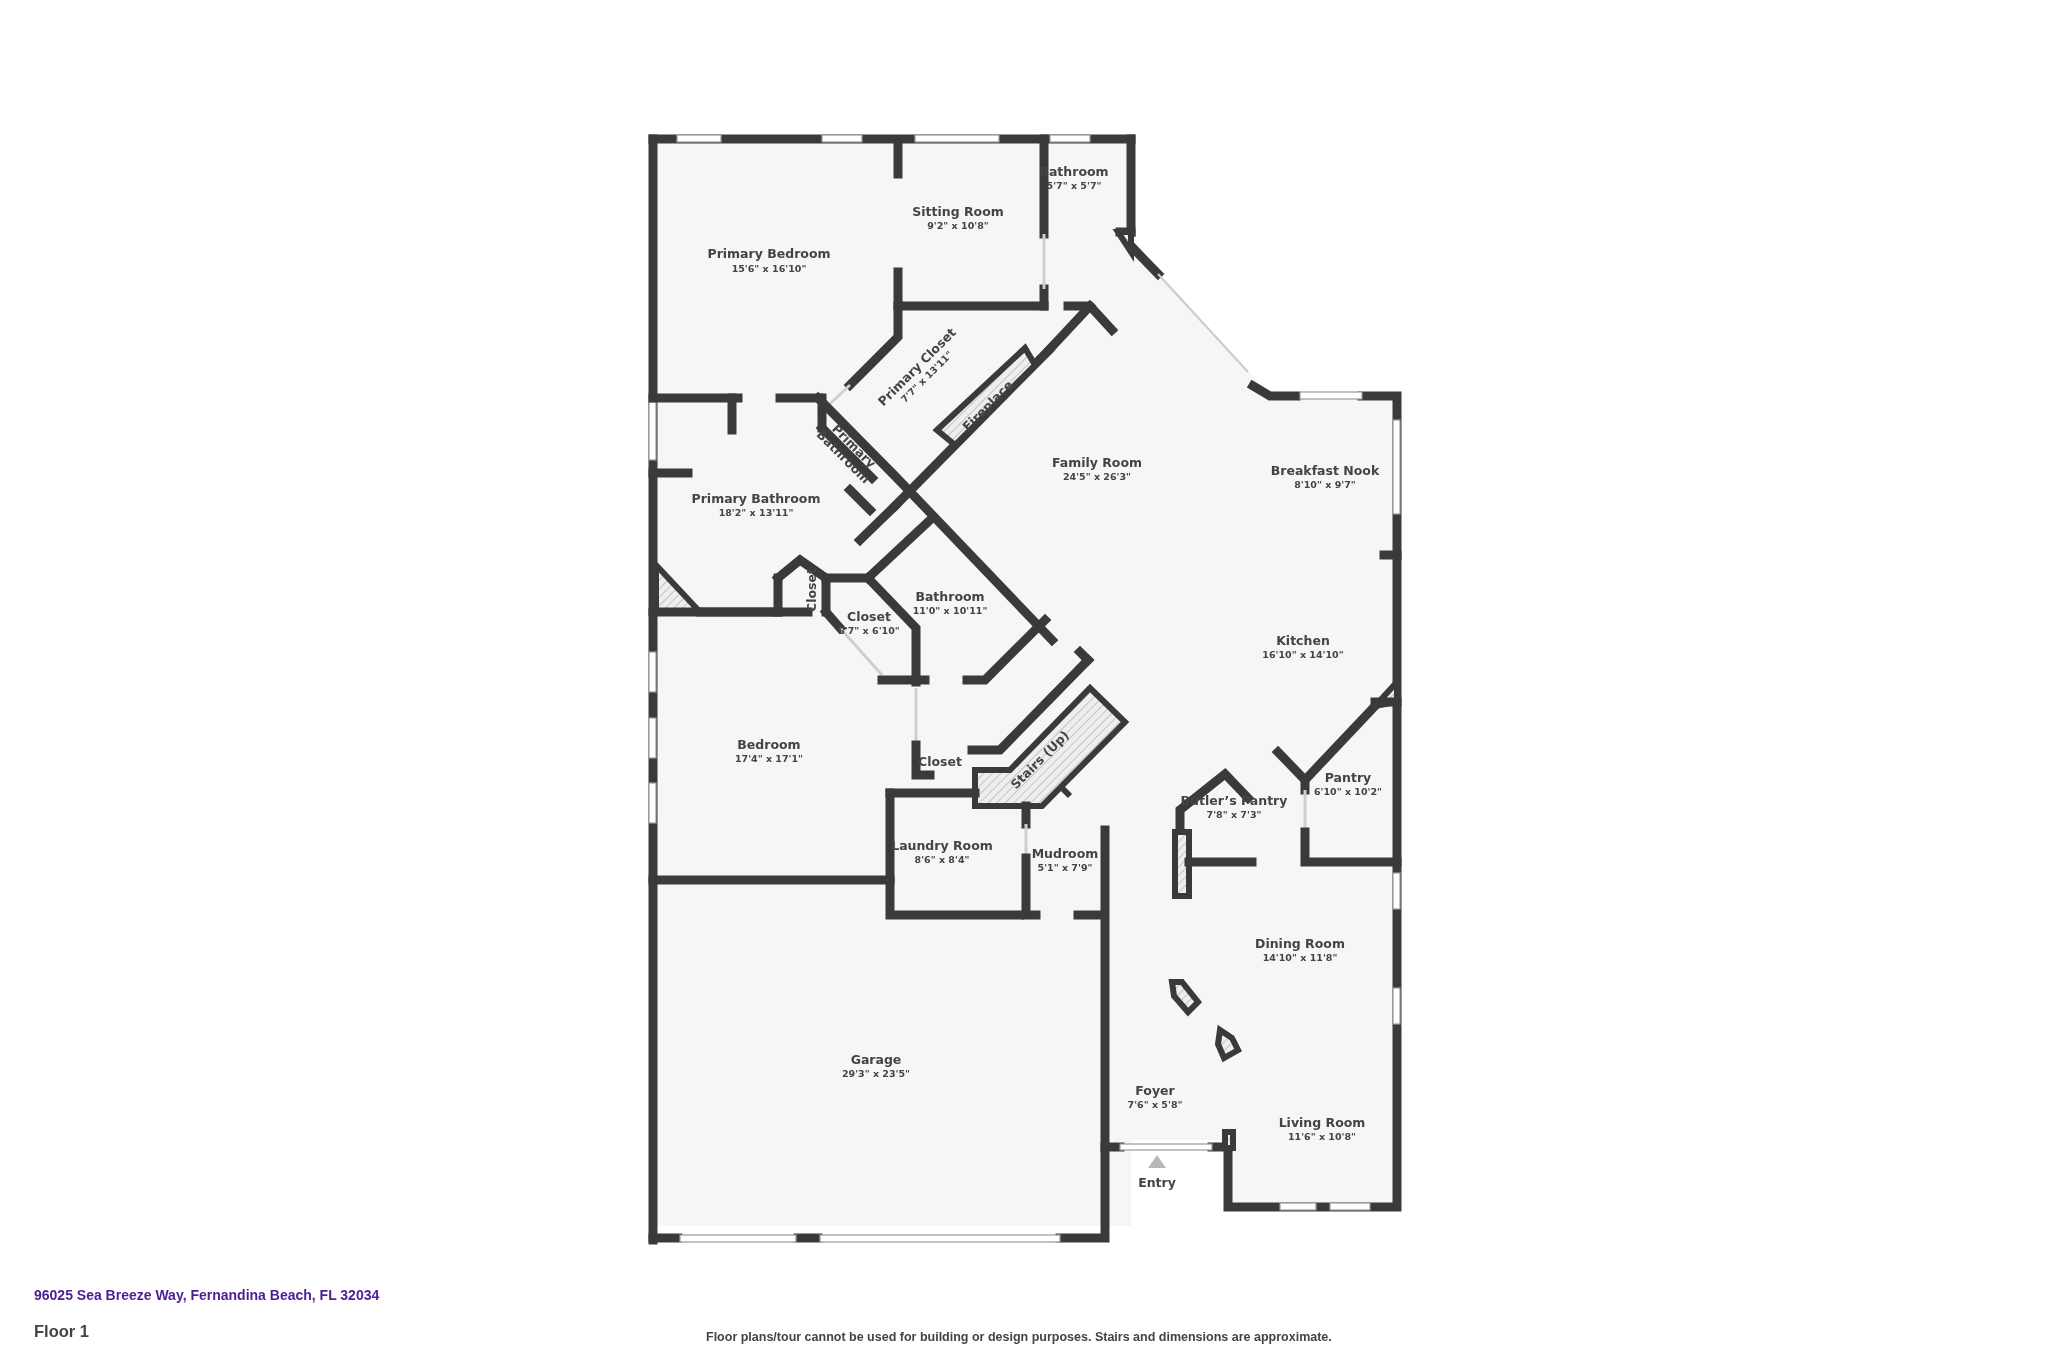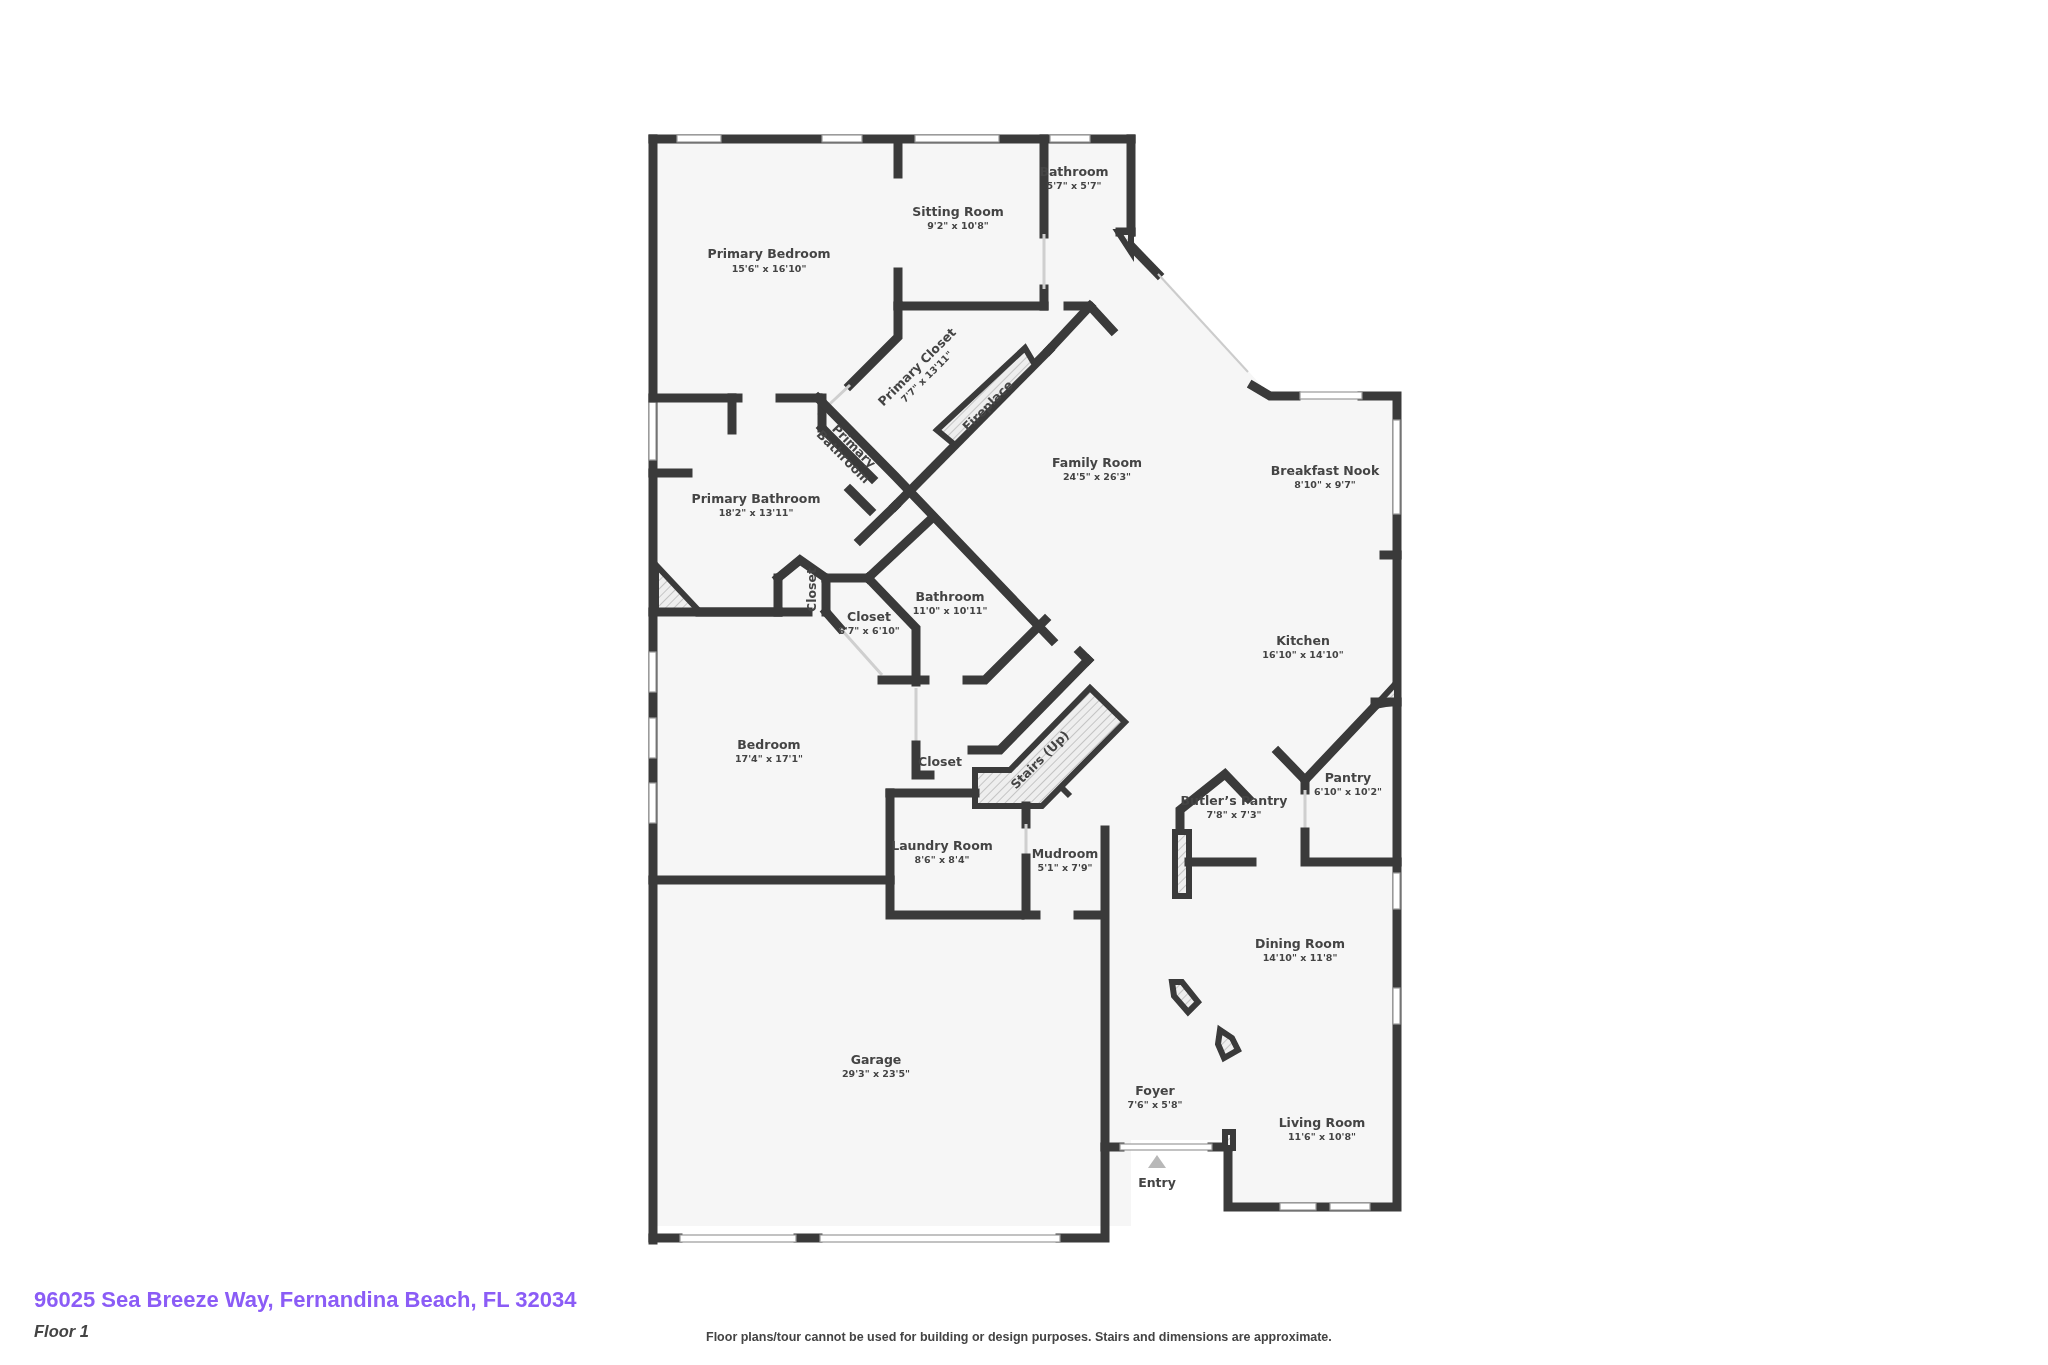--- a/index.html
+++ b/index.html
@@ -6,22 +6,22 @@
   body { width: 2048px; height: 1365px; position: relative; overflow: hidden; font-family: "DejaVu Sans", sans-serif; }
   #plan { position: absolute; left: 0; top: 0; }
   .floor { fill: #f6f6f6; }
   .wall { stroke: #3a3a3a; stroke-width: 9; fill: none; stroke-linecap: square; stroke-linejoin: miter; }
   .wall-thin { stroke: #3a3a3a; stroke-width: 6; fill: none; }
   .window-frame { fill: #ffffff; stroke: #9a9a9a; stroke-width: 1.2; }
   .hatch { fill: url(#hatch); stroke: #3a3a3a; stroke-width: 6; }
   .room-name { font-family: "DejaVu Sans", sans-serif; font-weight: bold; font-size: 12.5px; fill: #444444; text-anchor: middle; }
   .room-dim { font-family: "DejaVu Sans", sans-serif; font-weight: bold; font-size: 9.5px; fill: #444444; text-anchor: middle; }
   .entry-arrow { fill: #b8b8b8; }
-  .footer-address { position: absolute; left: 34px; top: 1287px; font-family: "Liberation Sans", sans-serif; font-weight: bold; font-size: 22px; color: #8b5cf6; }
-  .footer-floor { position: absolute; left: 34px; top: 1322px; font-family: "Liberation Sans", sans-serif; font-weight: bold; font-size: 16.5px; color: #444444; font-style: italic; }
+  .footer-address { position: absolute; left: 34px; top: 1287px; font-family: "Liberation Sans", sans-serif; font-weight: bold; font-size: 14px; color: #4c1d95; }
+  .footer-floor { position: absolute; left: 34px; top: 1322px; font-family: "Liberation Sans", sans-serif; font-weight: bold; font-size: 16.5px; color: #444444; }
   .footer-disclaimer { position: absolute; left: 706px; top: 1330px; font-family: "Liberation Sans", sans-serif; font-weight: bold; font-size: 12.5px; color: #444444; }
 </style>
 </head>
 <body>
 
 <svg id="plan" width="2048" height="1365" viewBox="0 0 2048 1365">
   <defs>
     <pattern id="hatch" width="6" height="6" patternUnits="userSpaceOnUse" patternTransform="rotate(45)">
       <rect width="6" height="6" fill="#eeeeee"></rect>
       <line x1="0" y1="0" x2="0" y2="6" stroke="#a8a8a8" stroke-width="1.2"></line>

